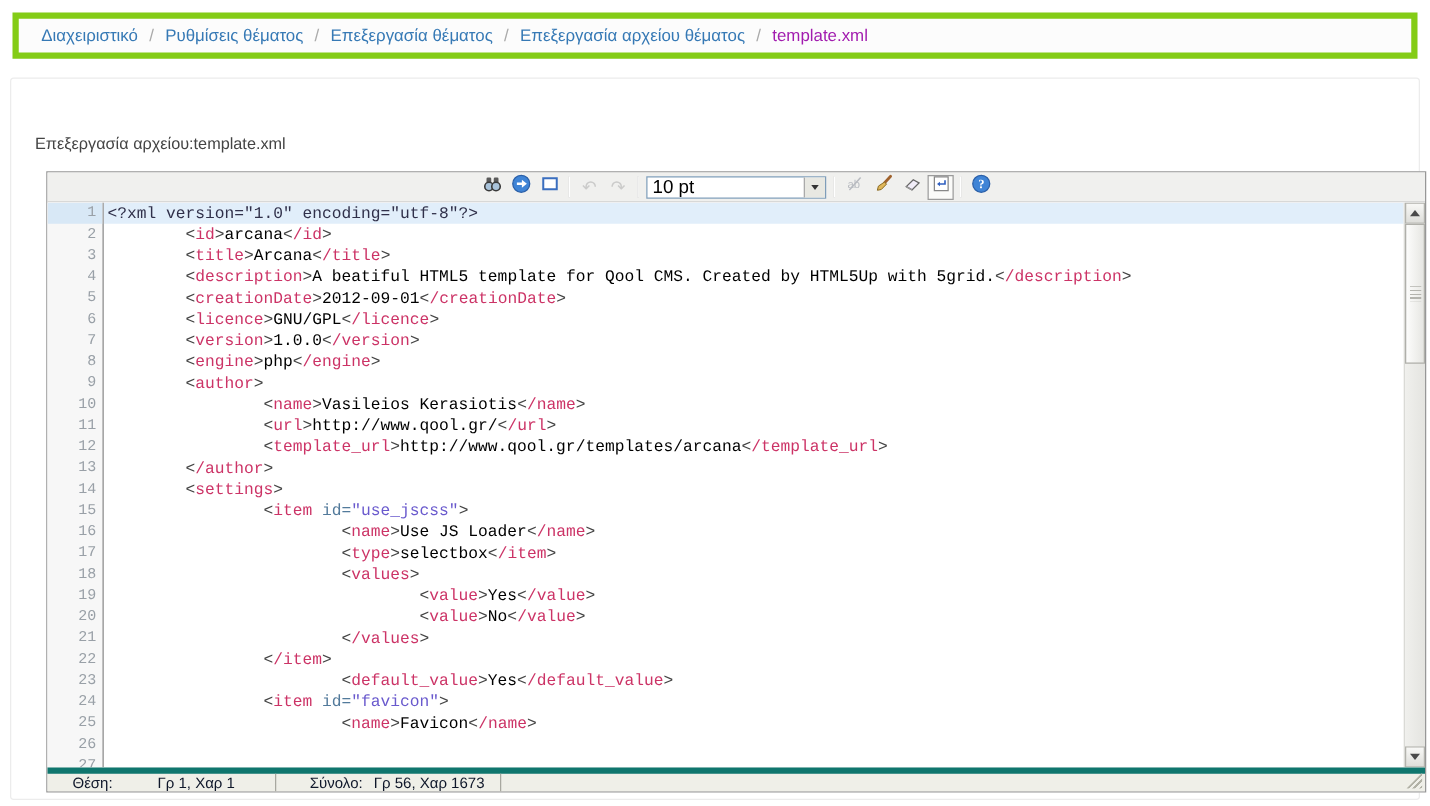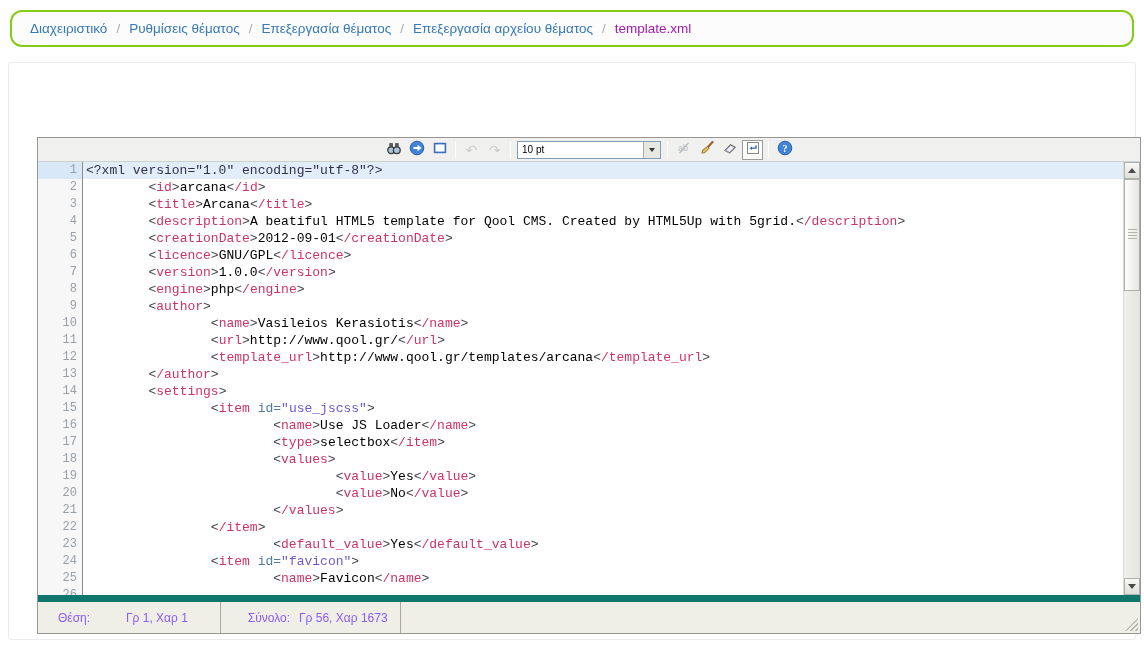--- a/index.html
+++ b/index.html
@@ -5,21 +5,21 @@
   :root{
     --link:#3679b5; --toolbar-bg:#f0f0ee; --status-bg:#efefe8;
     --hl-line:#e1eefa; --hl-gutter:#d8e8f6;
     --c-pi:#30304a; --c-b:#444444; --c-t:#cc3366; --c-a:#527a9b; --c-v:#6959cd; --c-x:#000000;
   }
   *{box-sizing:border-box;margin:0;padding:0;}
   html,body{width:1144px;height:645px;background:#fff;overflow:hidden;
     font-family:"Liberation Sans","DejaVu Sans",sans-serif;}
   
   .crumbbar{position:absolute;left:10px;top:10px;width:1124px;height:37px;
-    background:#fcfcfc;border:2px solid #84cc16;border-radius:12px;
+    background:#fcfcfc;border:5px solid #84cc16;border-radius:0;
     display:flex;align-items:center;padding-left:18px;font-size:13.5px;}
   .bc-item{color:var(--link);text-decoration:none;margin:0 4px;cursor:pointer;}
   .bc-item:first-child{margin-left:0;}
   .bc-item.current{color:#a21caf;cursor:default;}
   .bc-sep{color:#aaa;margin:0 5px;}
   
   .card{position:absolute;left:8px;top:62px;width:1128px;height:578px;
     background:#fff;border:1px solid #ececec;border-radius:3px;}
   .page-label{position:absolute;left:19px;top:44px;font-size:13px;color:#444;}
   
@@ -28,21 +28,21 @@
   
   .toolbar{height:24px;background:var(--toolbar-bg);border-bottom:1px solid #cfcfcf;
     display:flex;align-items:center;justify-content:center;flex:0 0 auto;}
   .tbtn{width:21px;height:20px;display:flex;align-items:center;justify-content:center;
     margin:0 1px;cursor:pointer;border:1px solid transparent;}
   .tbtn.pressed{border:1px solid #9b9b9b;background:#fbfbf9;}
   .tbtn.disabled{opacity:.45;filter:grayscale(.6);cursor:default;}
   .tsep{width:1px;height:17px;background:#b5b5b5;border-right:1px solid #fff;margin:0 4px;}
   .fontsel{width:144px;height:18px;background:#fff;border:1px solid #7f9db9;
     display:flex;align-items:center;margin:0 2px;cursor:pointer;position:relative;}
-  .fontsel .val{font-size:10px;color:#000;padding-left:4px;flex:1;}
+  .fontsel .val{font-size:15px;color:#000;padding-left:4px;flex:1;}
   .fontsel .drop{width:17px;height:16px;background:#e8e8e2;border-left:1px solid #aaa;
     display:flex;align-items:center;justify-content:center;}
   .arr-dn{width:0;height:0;border-left:3.5px solid transparent;border-right:3.5px solid transparent;border-top:4px solid #333;}
   .uarrow{font-size:14px;line-height:14px;color:#9f9f9f;font-family:"DejaVu Sans",sans-serif;}
   
   .coderegion{flex:1 1 auto;display:flex;overflow:hidden;background:#fff;}
   .gutter{width:45px;flex:0 0 auto;background:#f7f7f7;border-right:1px solid #8c8c8c;overflow:hidden;}
   .line-num{height:17px;line-height:17px;text-align:right;padding-right:5px;
     font-family:"Liberation Mono","DejaVu Sans Mono",monospace;font-size:12px;color:#99a0a7;}
   .line-num.hl{background:var(--hl-gutter);}
@@ -58,22 +58,22 @@
   .sbtn{height:17px;flex:0 0 auto;background:linear-gradient(#f8f8f6,#dededa);
     border:1px solid #b3b3ad;display:flex;align-items:center;justify-content:center;cursor:pointer;}
   .tri-up{width:0;height:0;border-left:4px solid transparent;border-right:4px solid transparent;border-bottom:5px solid #4a4a4a;}
   .tri-dn{width:0;height:0;border-left:4px solid transparent;border-right:4px solid transparent;border-top:5px solid #4a4a4a;}
   .strack{flex:1 1 auto;position:relative;background:linear-gradient(90deg,#f0f0ed,#e4e4e0);cursor:pointer;}
   .sthumb{position:absolute;left:0;top:0;width:100%;height:112px;
     background:linear-gradient(90deg,#fdfdfc,#e6e6e2);border:1px solid #b0b0aa;cursor:pointer;}
   .grip{position:absolute;left:3px;top:50%;margin-top:-6px;width:9px;height:12px;
     background:repeating-linear-gradient(#b4b4ae 0 1px,transparent 1px 3px);}
   
-  .statusbar{height:38px;flex:0 0 auto;background:var(--status-bg);border-top:7px solid #0f766e;
-    display:flex;font-size:12px;color:#8b5cf6;align-items:center;}
+  .statusbar{height:19px;flex:0 0 auto;background:var(--status-bg);border-top:5px solid #0f766e;
+    display:flex;font-size:12px;color:#0f172a;align-items:center;}
   .scell{height:100%;display:flex;align-items:center;border-right:1px solid #a8a8a0;}
   .scell .slabel{display:inline-block;}
   .c1{width:183px;padding-left:20px;} .c1 .slabel{width:68px;}
   .c2{width:180px;padding-left:18px;} .c2 .slabel{width:60px;text-align:center;}
   .c3{flex:1;border-right:none;position:relative;}
   .rgrip{position:absolute;right:2px;bottom:2px;width:13px;height:13px;cursor:nwse-resize;
     background:repeating-linear-gradient(135deg,transparent 0 2px,#b2b2a6 2px 3.5px);
     clip-path:polygon(100% 0,100% 100%,0 100%);}
 </style>
 </head>
@@ -85,20 +85,21 @@
     <a class="bc-item" href="#">Ρυθμίσεις θέματος</a>
     <span class="bc-sep">/</span>
     <a class="bc-item" href="#">Επεξεργασία θέματος</a>
     <span class="bc-sep">/</span>
     <a class="bc-item" href="#">Επεξεργασία αρχείου θέματος</a>
     <span class="bc-sep">/</span>
     <span class="bc-item current">template.xml</span>
   </nav>
 
 <div class="card">
+  <div class="page-label">Επεξεργασία αρχείου:template.xml</div>
 
   <div class="editor">
 
     <div class="toolbar">
       <div class="tbtn">
         <span>
           <svg width="16" height="16" viewBox="0 0 16 16">
             <rect x="3.2" y="3" width="3.8" height="4" rx="1" fill="#5a5a5a"></rect>
             <rect x="9" y="3" width="3.8" height="4" rx="1" fill="#5a5a5a"></rect>
             <circle cx="5.2" cy="10.2" r="3.4" fill="#a9c3da" stroke="#3a3a3a" stroke-width="1.3"></circle>

